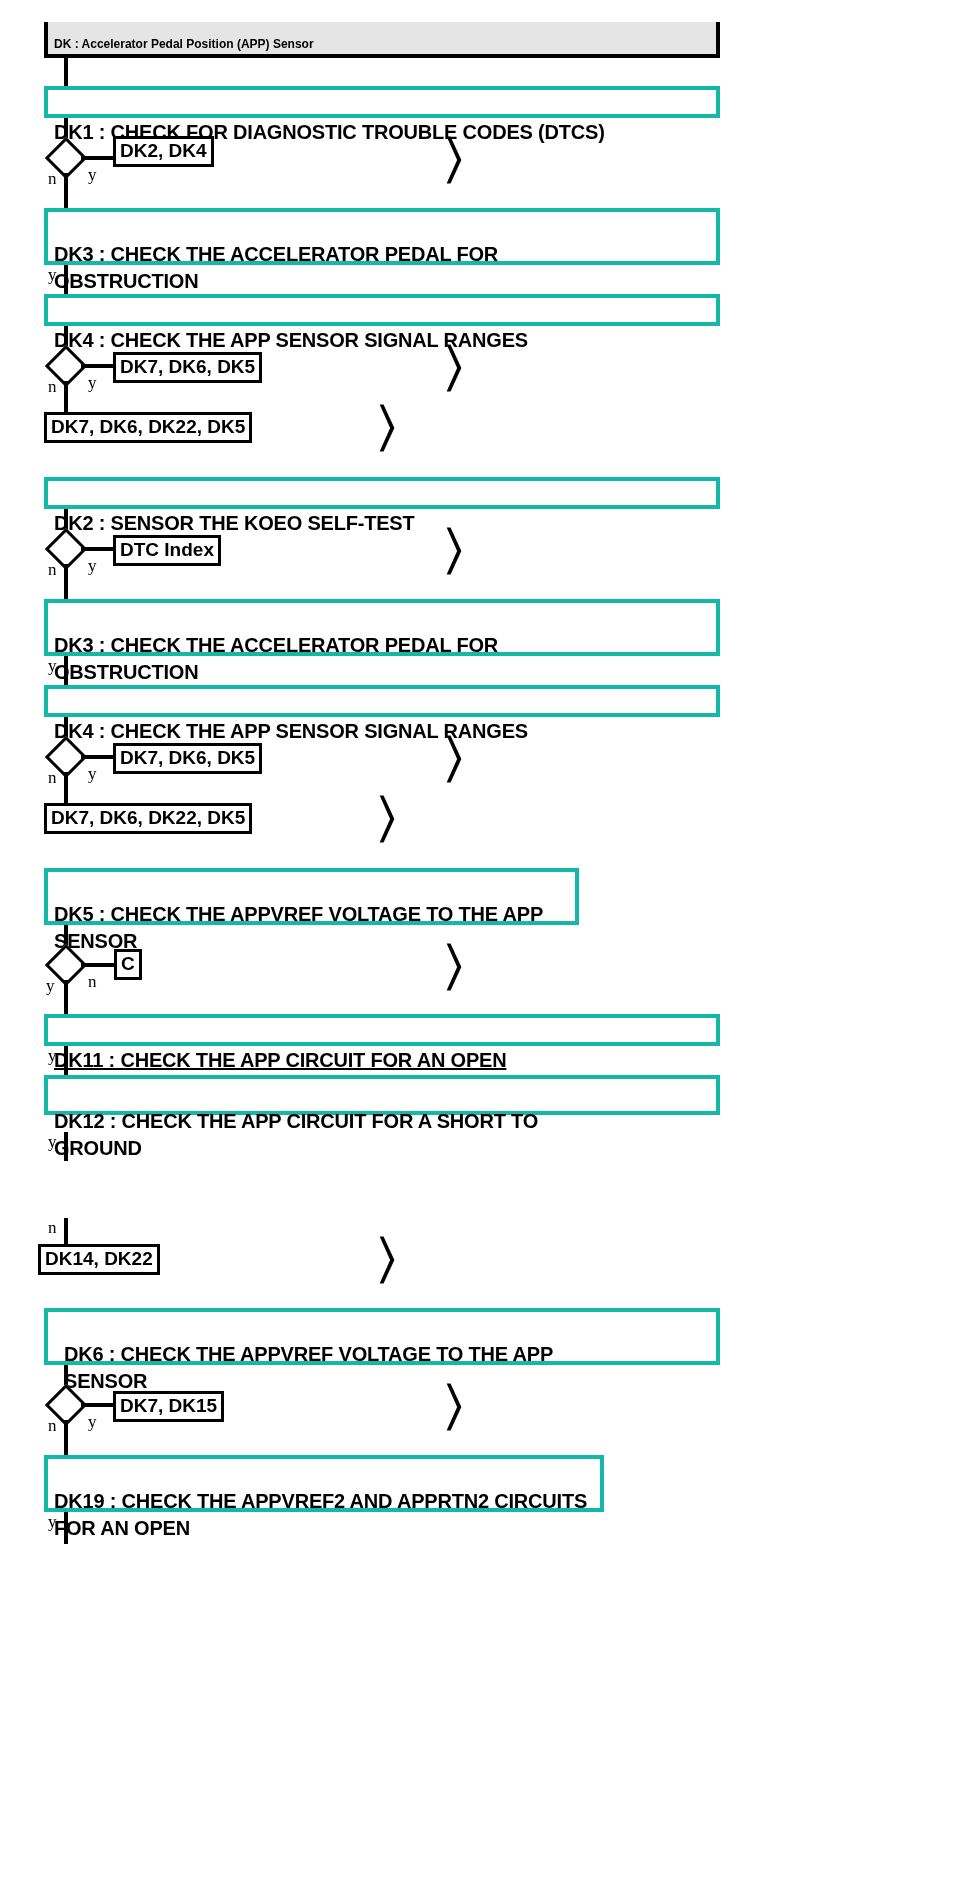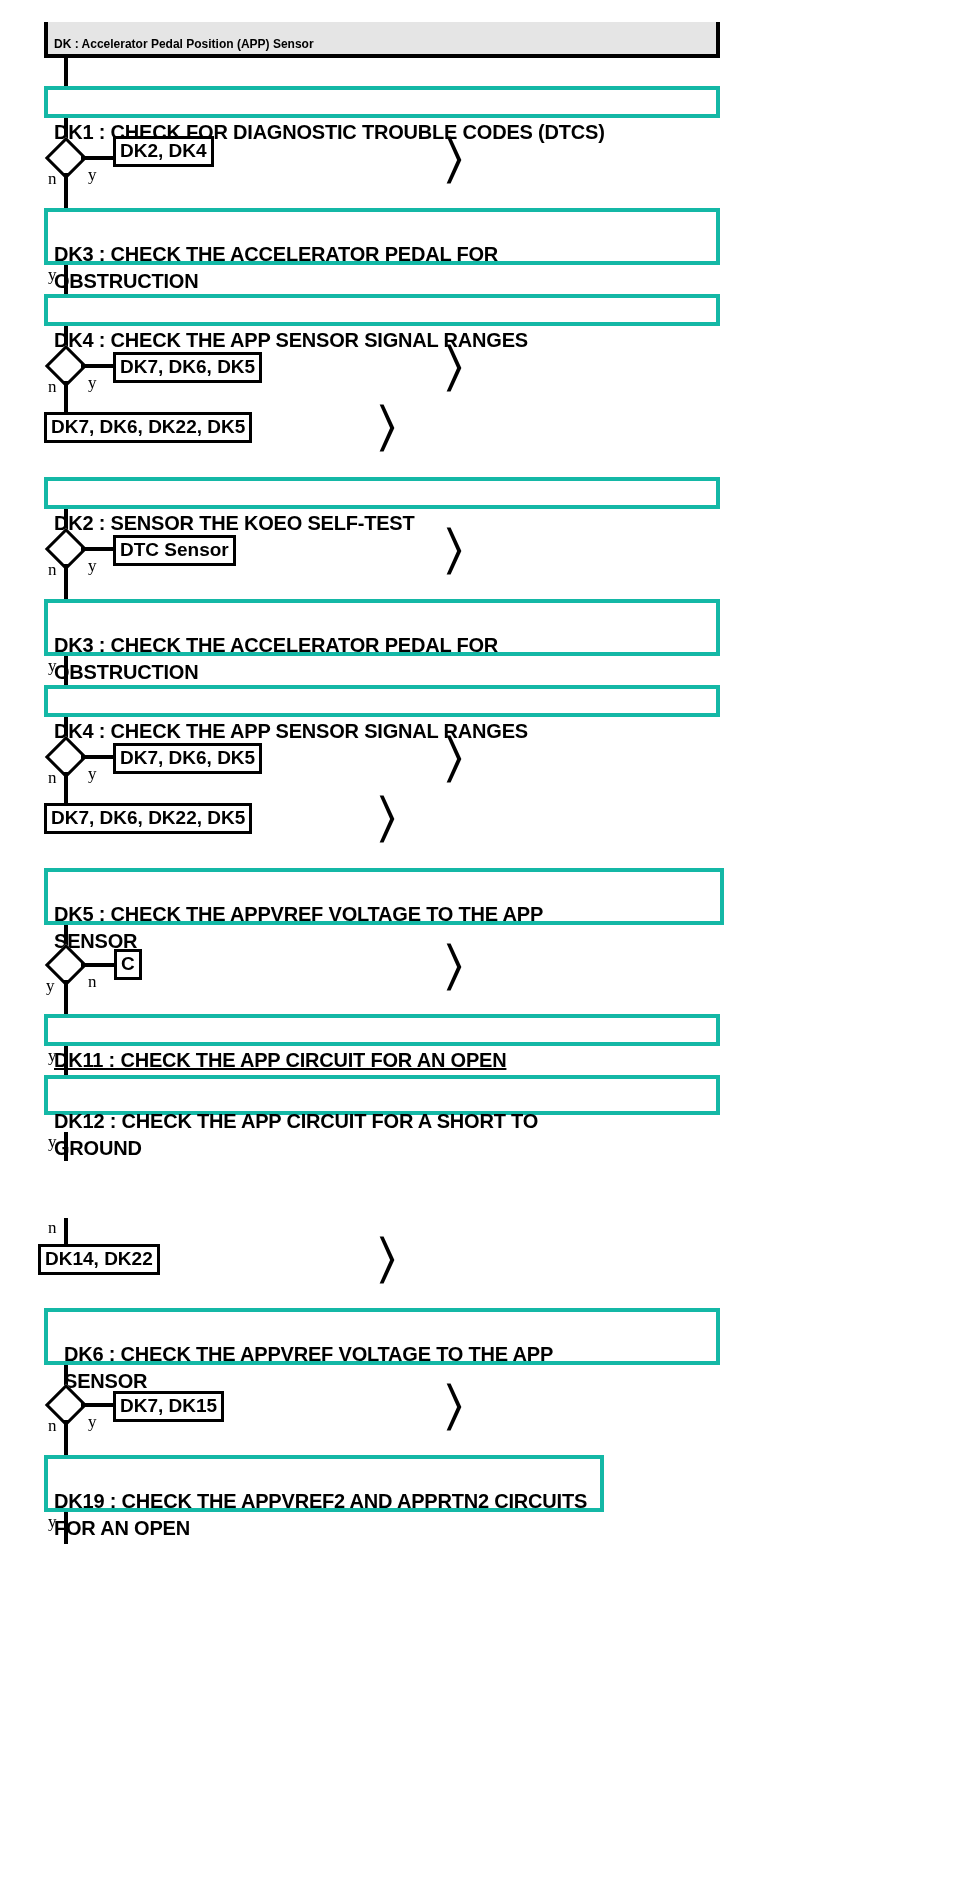--- a/index.html
+++ b/index.html
@@ -172,21 +172,21 @@
   </div>
 
   <div class="vline" style="left:64px; top:509px; height:28px;"></div>
   <div class="diamond" style="left:51px; top:534px;"></div>
   <div class="hline" style="left:81px; top:547px; width:33px;"></div>
   <div class="branch-label" style="left:88px; top:557px;">y</div>
   <div class="branch-label" style="left:48px; top:561px;">n</div>
   <div class="vline" style="left:64px; top:564px; height:35px;"></div>
 
   <div class="node ref" style="left:113px; top:535px;">
-    <span>DTC Sensor</span>
+    <span>DTC Index</span>
   </div>
   <div class="chevron" style="left:445px; top:522px;">〉</div>
 
   <div class="node step" style="left:44px; top:599px; width:676px; height:57px;">
     <span>DK3 : CHECK THE ACCELERATOR PEDAL FOR
 OBSTRUCTION</span>
   </div>
 
   <div class="vline" style="left:64px; top:656px; height:29px;"></div>
   <div class="branch-label" style="left:48px; top:657px;">y</div>
@@ -205,21 +205,21 @@
   <div class="node ref" style="left:113px; top:743px;">
     <span>DK7, DK6, DK5</span>
   </div>
   <div class="chevron" style="left:445px; top:730px;">〉</div>
 
   <div class="node ref" style="left:44px; top:803px;">
     <span>DK7, DK6, DK22, DK5</span>
   </div>
   <div class="chevron" style="left:378px; top:790px;">〉</div>
 
-  <div class="node step" style="left:44px; top:868px; width:680px; height:57px;">
+  <div class="node step" style="left:44px; top:868px; width:535px; height:57px;">
     <span>DK5 : CHECK THE APPVREF VOLTAGE TO THE APP
 SENSOR</span>
   </div>
 
   <div class="vline" style="left:64px; top:925px; height:28px;"></div>
   <div class="diamond" style="left:51px; top:950px;"></div>
   <div class="hline" style="left:81px; top:963px; width:33px;"></div>
   <div class="branch-label" style="left:88px; top:973px;">n</div>
   <div class="branch-label" style="left:46px; top:977px;">y</div>
   <div class="vline" style="left:64px; top:980px; height:34px;"></div>

